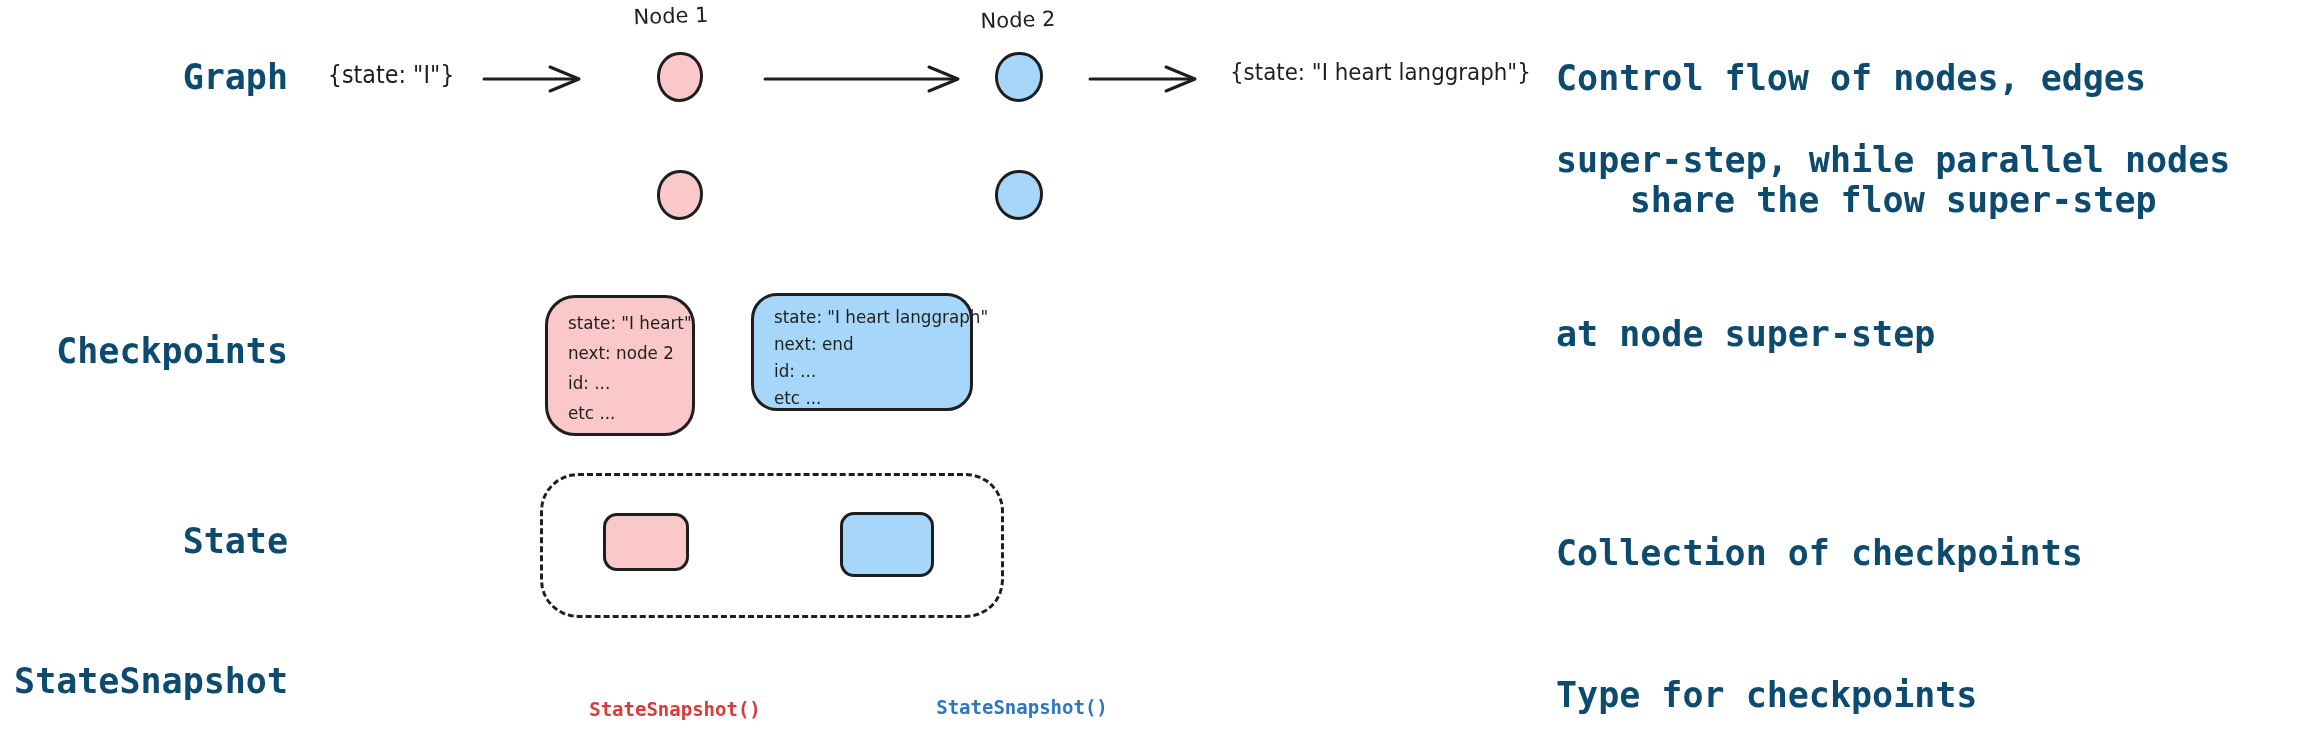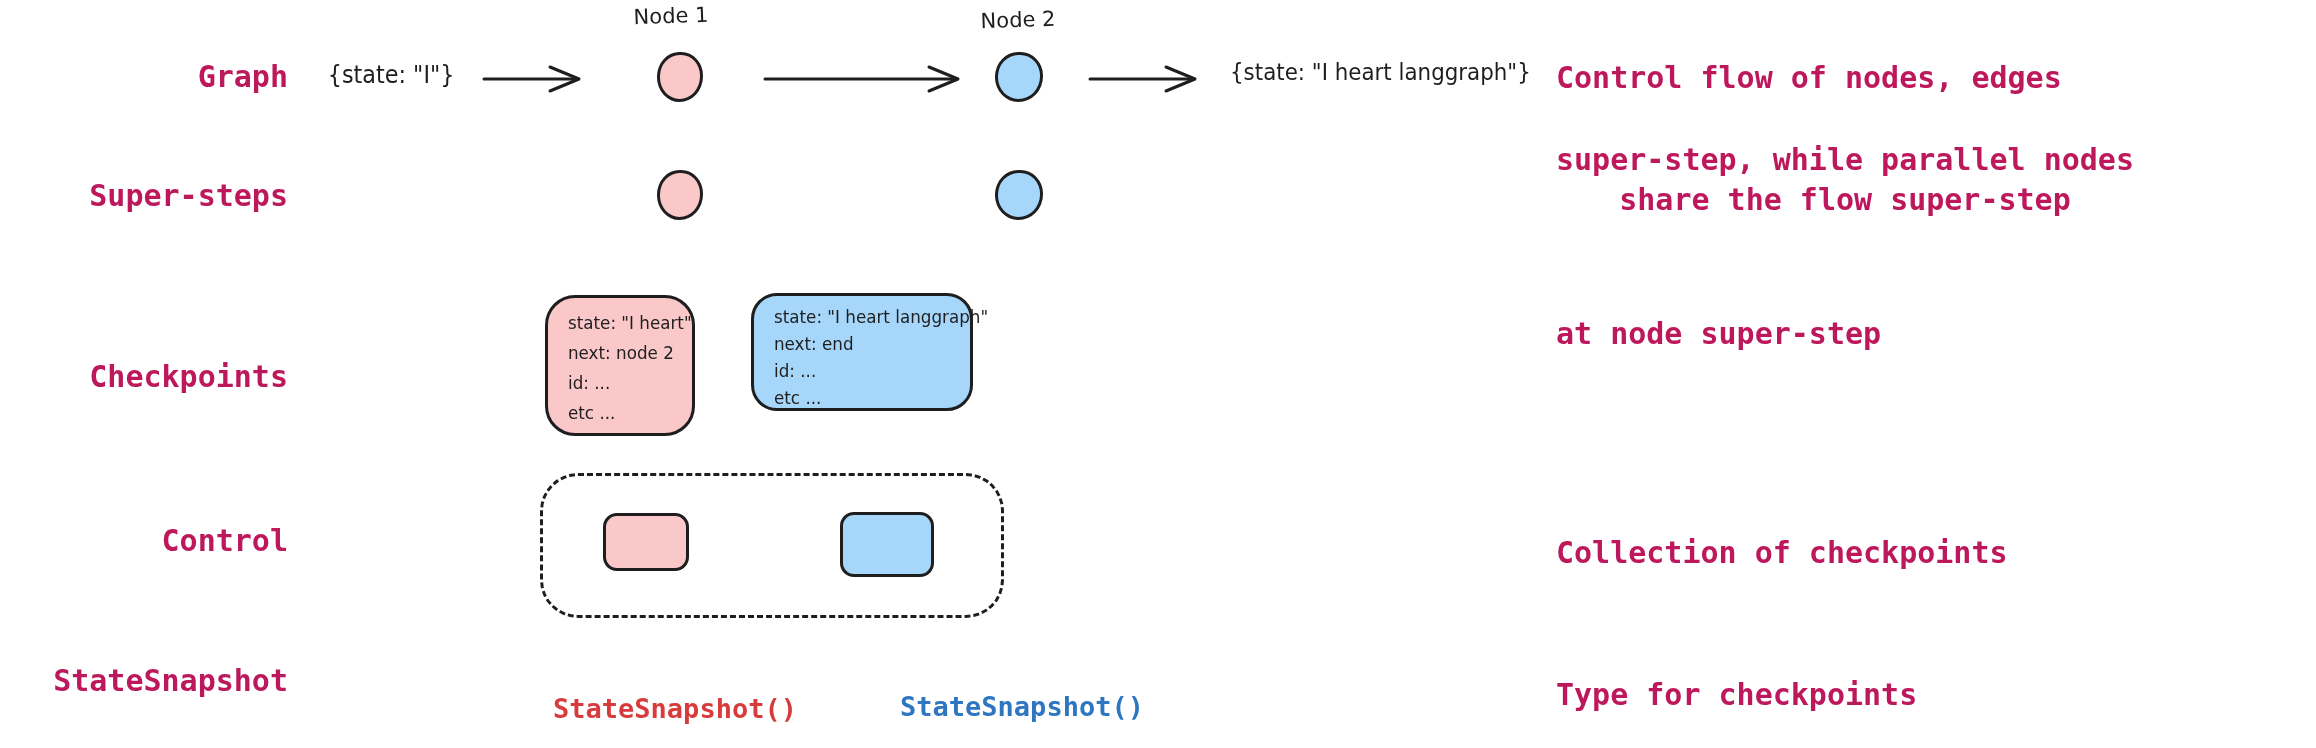--- a/index.html
+++ b/index.html
@@ -2,21 +2,21 @@
 <html><head>
 <meta charset="utf-8">
 <style>
   html,body { margin:0; padding:0; background:#ffffff; }
   .canvas {
     position:relative; width:2316px; height:748px; background:#ffffff;
     overflow:hidden; font-family:"DejaVu Sans Mono","Liberation Mono",monospace;
   }
   .mono {
     position:absolute; font-family:"DejaVu Sans Mono","Liberation Mono",monospace;
-    font-weight:700; font-size:30px; line-height:36px; color:#be185d; white-space:nowrap;
+    font-weight:700; font-size:35px; line-height:36px; color:#0c4a6e; white-space:nowrap;
   }
   .row-label { left:0; width:288px; text-align:right; }
   .desc { left:1556px;text-align:center; }
   .desc .line { line-height:40px; white-space:nowrap; }
   .hand {
     position:absolute; font-family:"DejaVu Sans","Liberation Sans",sans-serif;
     color:#1e1e1e; white-space:nowrap;
   }
   .squeeze { transform:scaleX(0.93); transform-origin:left center; }
   .circle {
@@ -24,35 +24,34 @@
     border-radius:50% 48% 52% 50%;
   }
   .pink-fill { background:#fac8c8; }
   .blue-fill { background:#a6d7fb; }
   .box {
     position:absolute; box-sizing:border-box; border:3px solid #1e1e1e;
   }
   .arrow { position:absolute; }
   .ln { stroke:#1e1e1e; stroke-width:3; fill:none; stroke-linecap:round; stroke-linejoin:round; }
   .code { position:absolute; font-family:"DejaVu Sans Mono","Liberation Mono",monospace;
-    font-weight:700; font-size:27px; line-height:32px; text-align:center; white-space:nowrap; }
+    font-weight:700; font-size:19px; line-height:32px; text-align:center; white-space:nowrap; }
   .code-red  { color:#d83b3b; }
   .code-blue { color:#2e76c2; }
   .cp-text { line-height:30px; font-size:18px; }
   .cp-text-sm { line-height:27px; font-size:18px; }
 </style>
 </head>
 <body>
 
 <div class="canvas">
 
   <div class="mono row-label" style="top:59px">Graph</div>
-  <div class="mono row-label" style="top:178px">Super-steps</div>
-  <div class="mono row-label" style="top:359px">Checkpoints</div>
-  <div class="mono row-label" style="top:523px">Control</div>
+  <div class="mono row-label" style="top:333px">Checkpoints</div>
+  <div class="mono row-label" style="top:523px">State</div>
   <div class="mono row-label" style="top:663px">StateSnapshot</div>
 
   <div class="hand squeeze" style="left:326px; top:61px; width:140px; text-align:center; font-size:24px;">{state: "I"}</div>
 
   <svg class="arrow" style="left:482px; top:60px" width="102" height="36" viewBox="0 0 102 36">
     <path class="ln" d="M2 19 H 94"></path>
     <path class="ln" d="M68 7 L97 19 L68 31"></path>
   </svg>
 
   <div class="hand" style="left:606px; top:4px; width:130px; text-align:center; font-size:21px; transform:rotate(-2deg);">Node 1</div>

